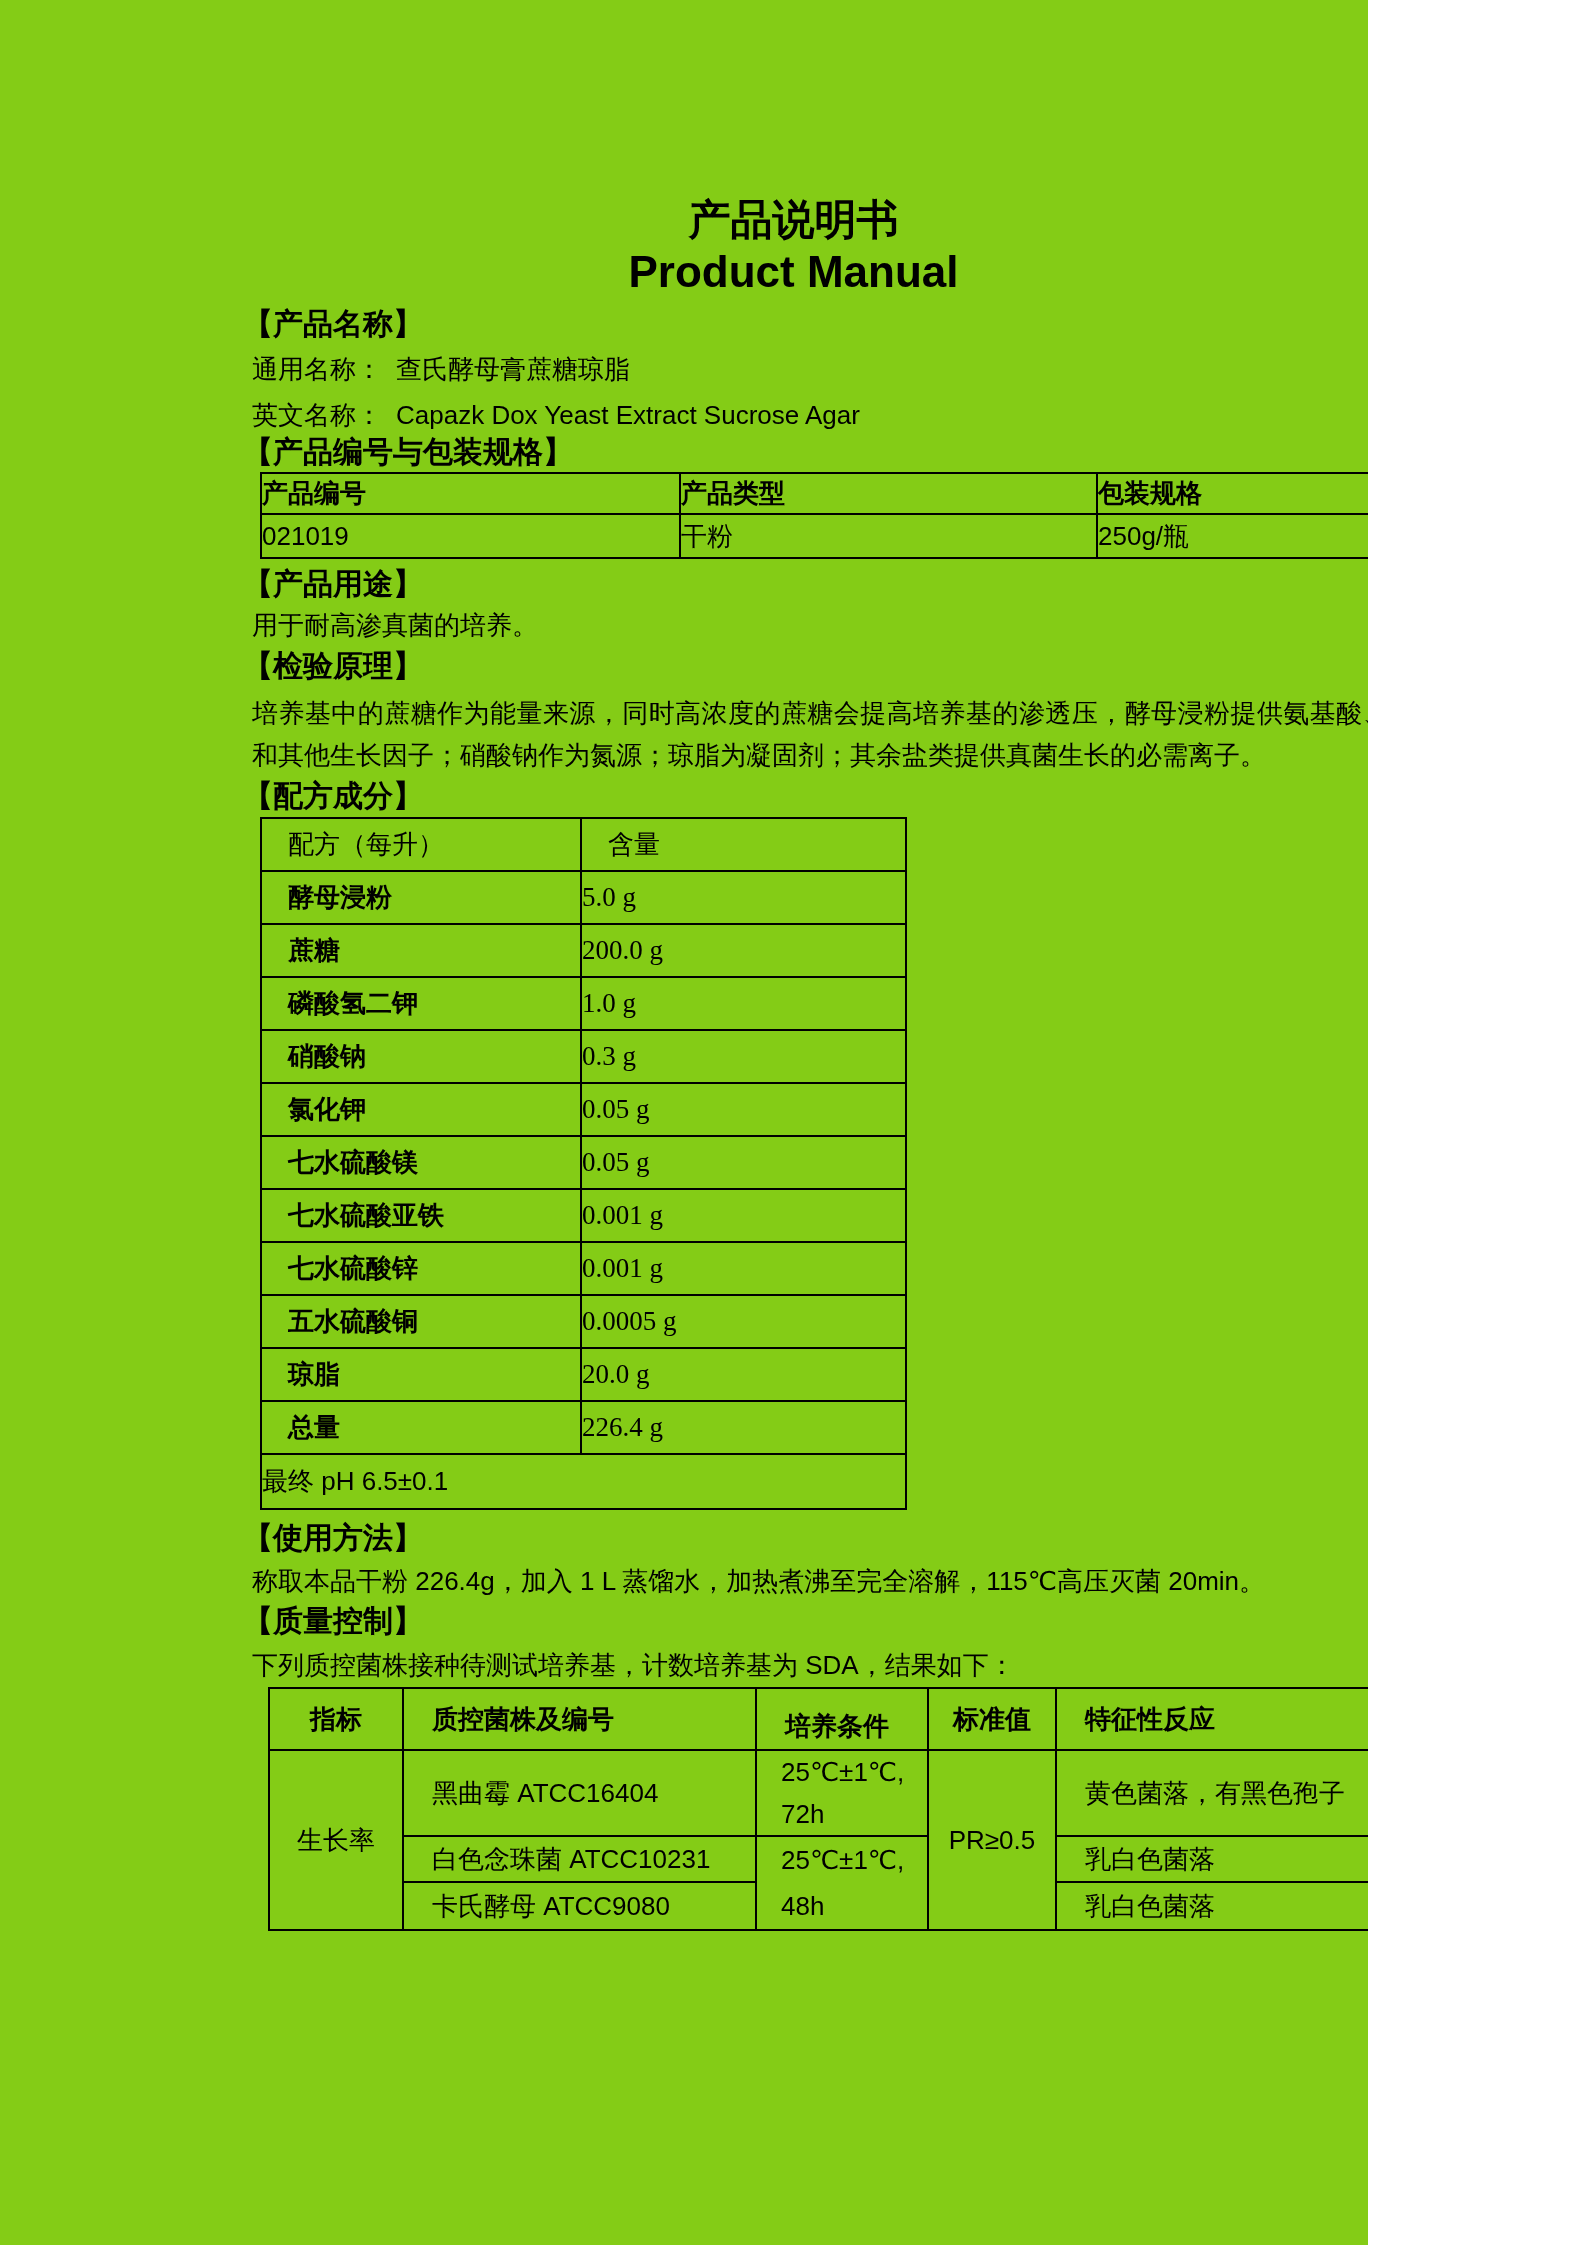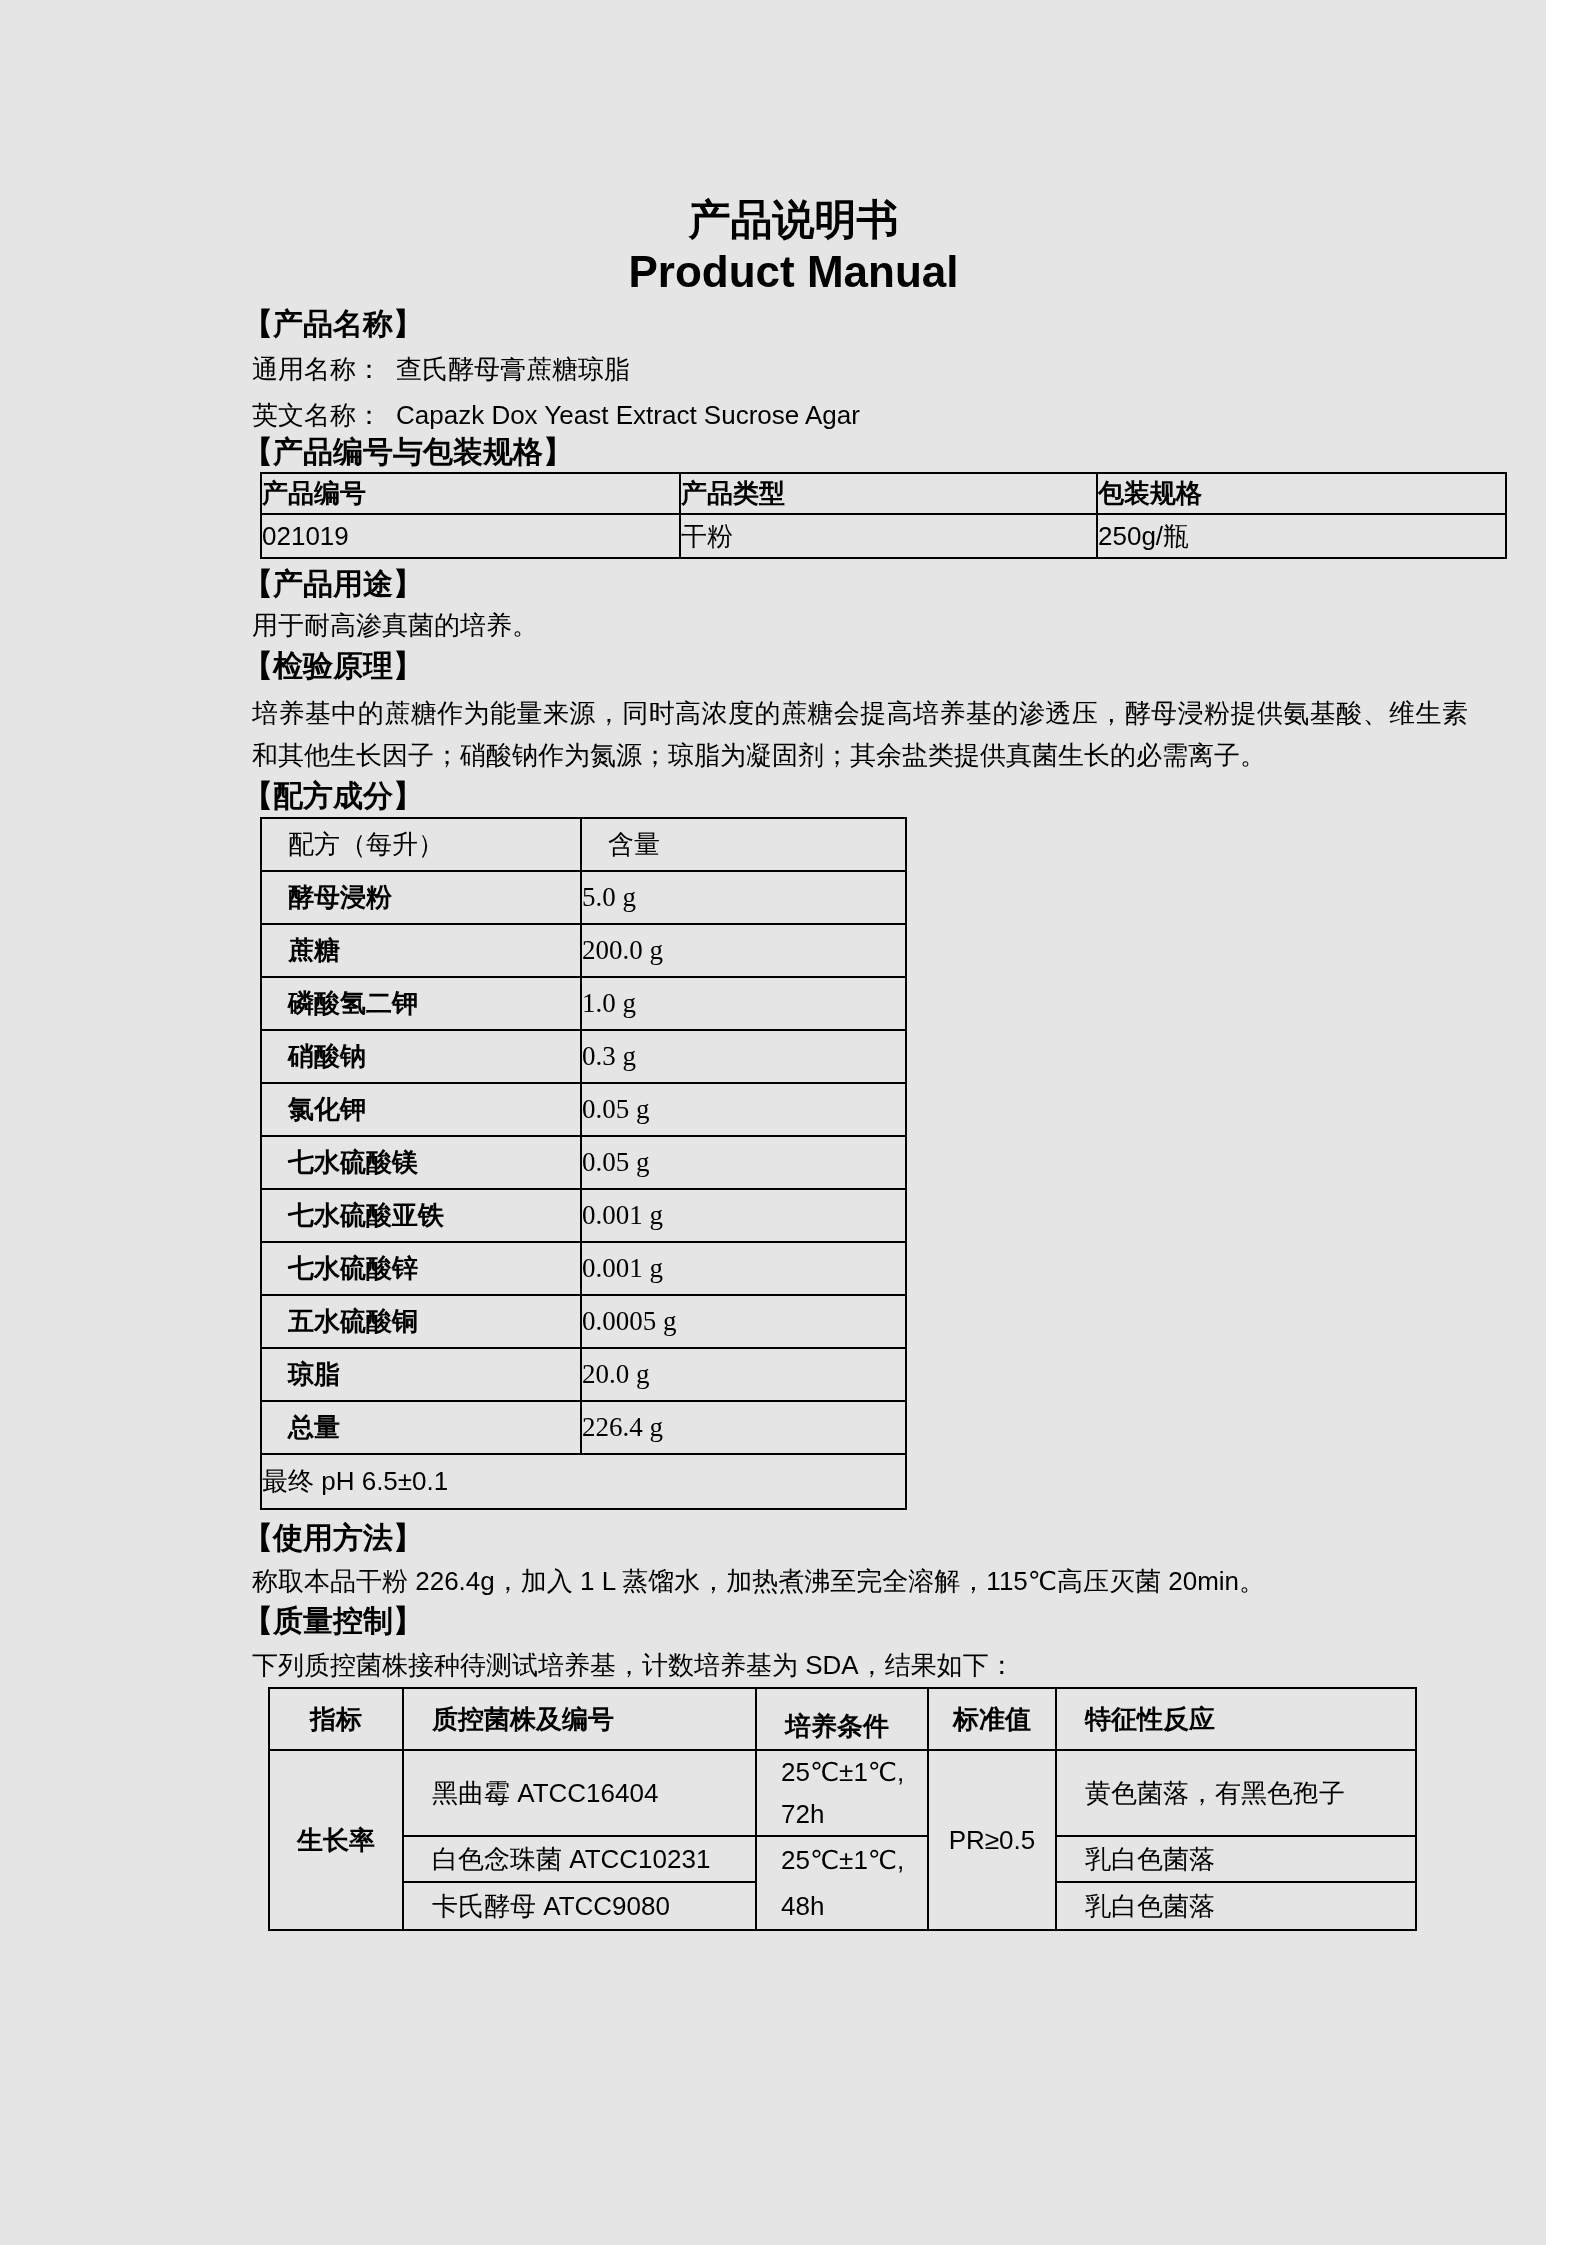--- a/index.html
+++ b/index.html
@@ -1,19 +1,19 @@
 <!DOCTYPE html>
 <html><head>
 <meta charset="utf-8">
 <style>
   html,body{margin:0;padding:0;background:#ffffff;}
   .page{
     position:relative;
-    width:1546px;height:2245px;
-    background:#e5e5e5;
+    width:1368px;height:2245px;
+    background:#84cc16;
     font-family:"Liberation Sans","DejaVu Sans",sans-serif;
     color:#000;
     overflow:hidden;
   }
   .abs{position:absolute;}
   .title-cn{
     top:196px;left:0;width:1587px;
     text-align:center;font-size:42px;font-weight:bold;line-height:48px;
   }
   .title-en{
@@ -55,21 +55,21 @@
   .qc-table{top:1687px;left:268px;width:1147px;}
   .qc-table th,.qc-table td{font-size:26px;vertical-align:middle;}
   .qc-table th{font-weight:bold;text-align:left;padding-left:28px;border-radius:12px;}
   .qc-table th.center{text-align:center;padding-left:0;}
   .qc-table th.topalign{vertical-align:top;padding-top:20px;}
   .qc-table .hdr-row{height:62px;}
   .qc-table .row1{height:86px;}
   .qc-table .row2{height:45px;}
   .qc-table .row3{height:46px;}
   .qc-table td.center{text-align:center;}
-  .qc-table td.bold{font-weight:bold;}
+  .qc-table td.bold{font-weight:normal;}
   .qc-table td.pad{padding-left:28px;}
   .qc-table td.cond{padding-left:24px;vertical-align:middle;}
   .qc-table td.cond .cline{display:block;line-height:42px;}
   .qc-table td.condm .cline{display:block;line-height:46px;}
 </style>
 </head>
 <body>
 
 <div class="page">
 

